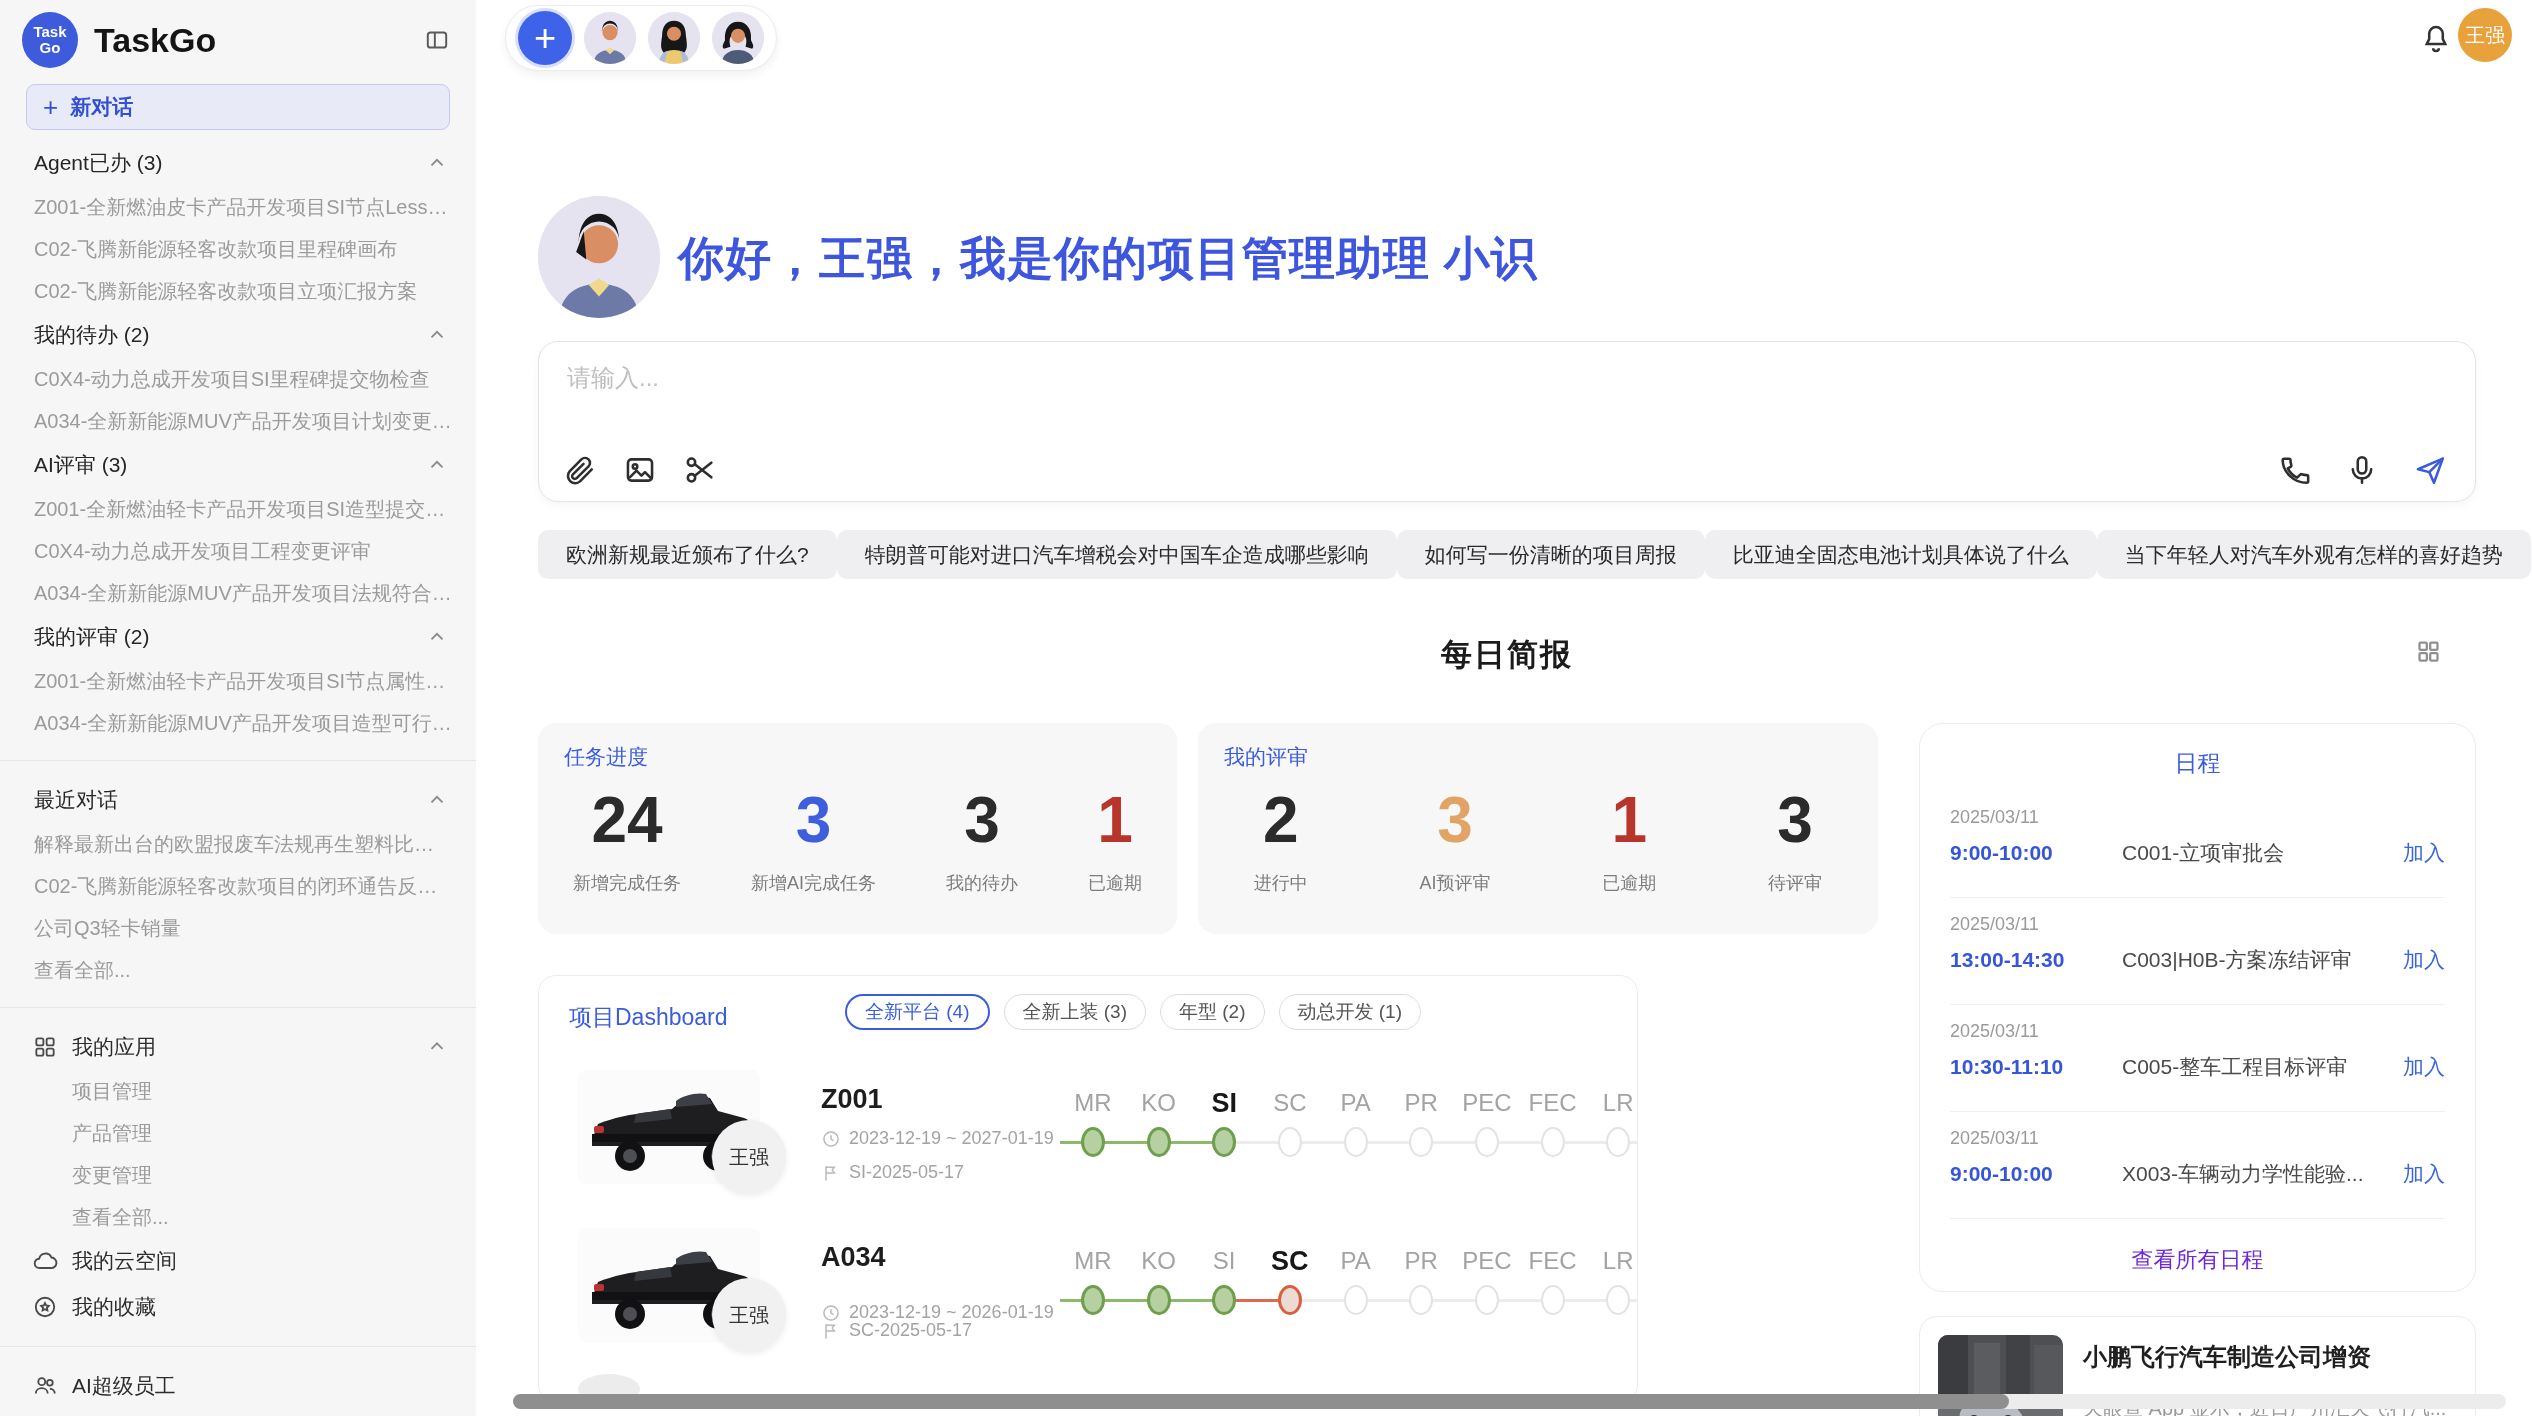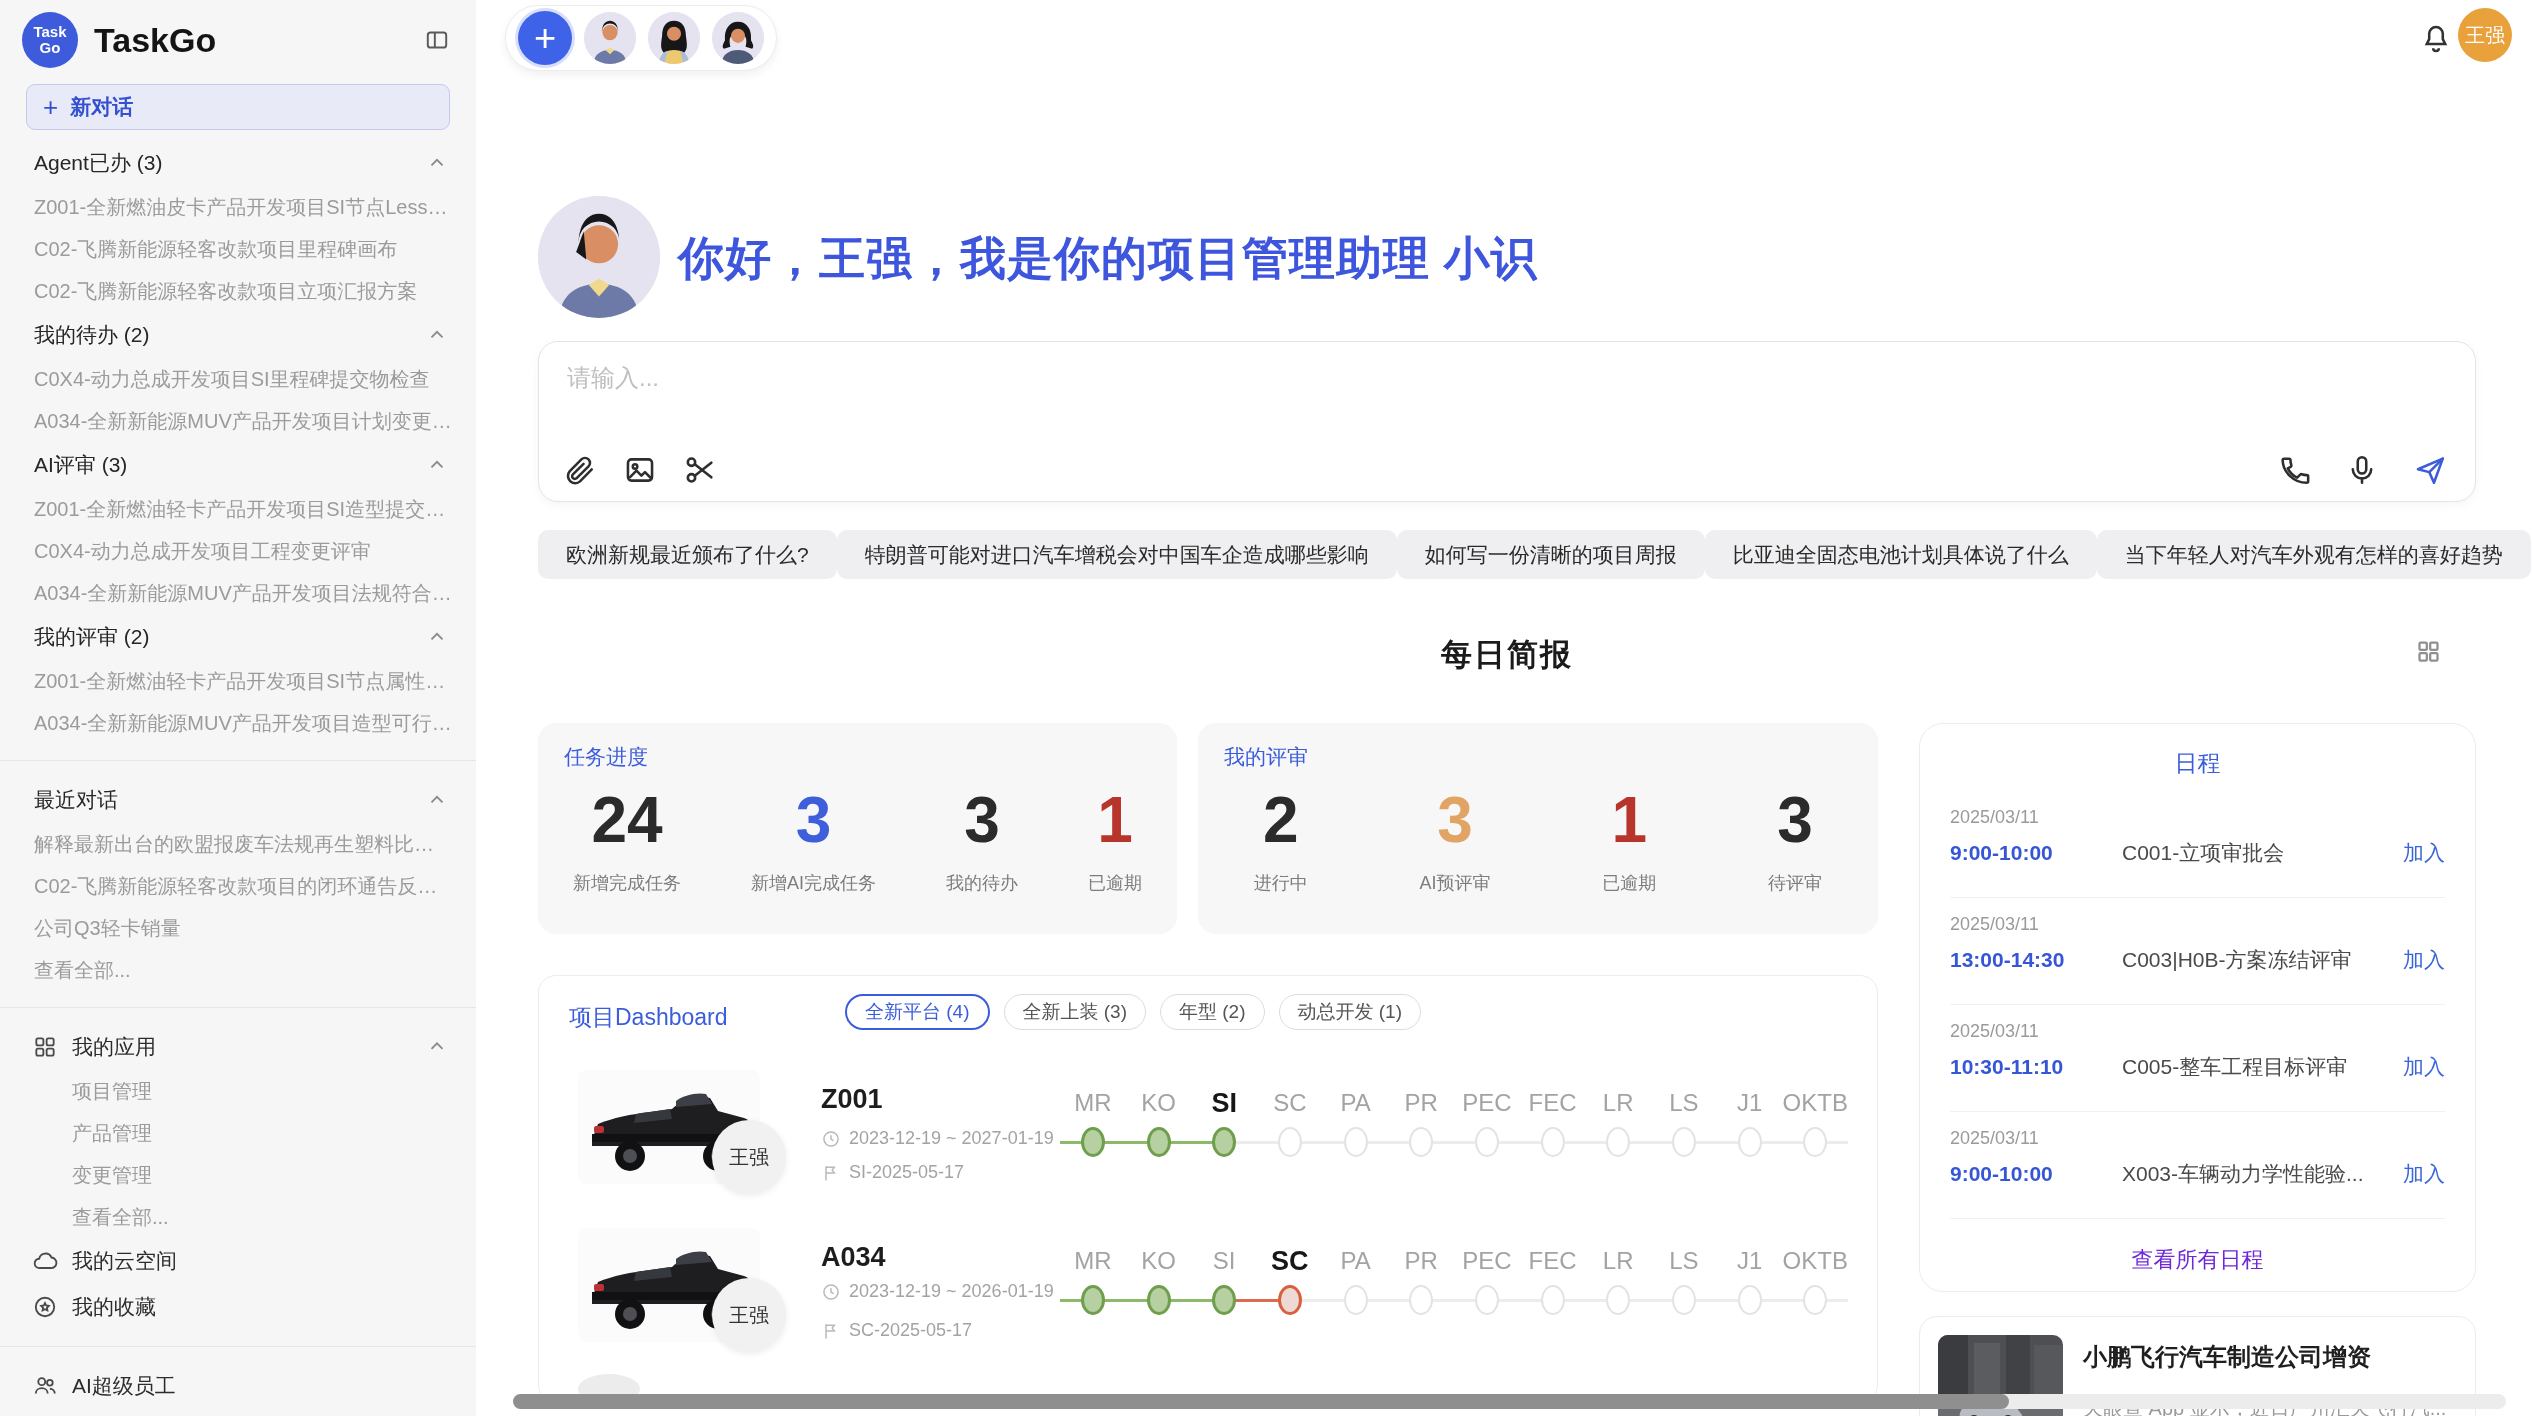--- a/index.html
+++ b/index.html
@@ -60,21 +60,21 @@
   .stat-card{position:absolute;top:723px;height:211px;background:#f7f7f8;border-radius:18px;}
   #stat-card-0{left:538px;width:639px;}
   #stat-card-1{left:1198px;width:680px;}
   .stat-card .sc-title{position:absolute;left:26px;top:20px;font-size:21px;color:#3c5ddb;}
   .stats{position:absolute;left:0;right:0;top:62px;display:flex;justify-content:space-around;}
   .stat{text-align:center;}
   .stat-num{font-size:64px;font-weight:600;line-height:70px;}
   .stat-label{font-size:18px;color:#7d7d7d;margin-top:16px;}
 
   
-  .dash-card{position:absolute;left:538px;top:975px;width:1340px;height:428px;background:#fff;border:1px solid #ececec;border-radius:18px;overflow:hidden;}
+  .dash-card{position:absolute;left:538px;top:975px;width:1100px;height:428px;background:#fff;border:1px solid #ececec;border-radius:18px;overflow:hidden;}
   .dash-title{position:absolute;left:30px;top:26px;font-size:23px;color:#3c5ddb;}
   .dash-tabs{position:absolute;left:306px;top:18px;display:flex;gap:14px;}
   .tab{height:36px;line-height:34px;padding:0 18px;border-radius:18px;border:1px solid #dcdcdc;background:#fff;color:#555;font-size:19px;cursor:pointer;white-space:nowrap;}
   .tab.active{border:2px solid #3c5ddb;color:#3c5ddb;line-height:32px;}
   .proj-row{position:absolute;left:0;width:100%;height:158px;}
   .truck{position:absolute;left:39px;top:6px;width:182px;height:114px;border-radius:8px;overflow:hidden;}
   .owner{position:absolute;left:173px;top:56px;width:74px;height:74px;border-radius:50%;background:#f1f1f2;box-shadow:0 2px 6px rgba(0,0,0,.08);display:flex;align-items:center;justify-content:center;font-size:20px;color:#333;}
   .p-code{position:absolute;left:282px;top:20px;font-size:27px;font-weight:700;color:#1d1d1d;}
   .p-meta{position:absolute;left:282px;display:flex;align-items:center;gap:8px;font-size:18px;color:#a3a3a3;}
   .p-meta svg{width:20px;height:20px;stroke:#b9b9b9;fill:none;stroke-width:1.8;}
@@ -547,21 +547,21 @@
               <rect x="14" y="64" width="160" height="8" fill="#111113"></rect>
               <circle cx="52" cy="86" r="15" fill="#111113"></circle>
               <circle cx="52" cy="86" r="7" fill="#4d4f54"></circle>
               <circle cx="140" cy="86" r="15" fill="#111113"></circle>
               <circle cx="140" cy="86" r="7" fill="#4d4f54"></circle>
               <rect x="16" y="56" width="10" height="7" rx="2" fill="#b33"></rect>
             </svg>
     </div>
     <div class="owner">王强</div>
     <div class="p-code">A034</div>
-    <div class="p-meta p-dates" style="top:59px">
+    <div class="p-meta p-dates" style="top:80px">
       <svg viewBox="0 0 24 24">
               <circle cx="12" cy="12" r="8.5"></circle>
               <path d="M12 7.5V12l3 2"></path>
             </svg>
       <span class="p-dates-text">2023-12-19 ~ 2026-01-19</span>
     </div>
     <div class="p-meta p-flag" style="top:98px">
       <svg viewBox="0 0 24 24">
               <path d="M6 21V4"></path>
               <path d="M6 5h10l-2.5 3.5L16 12H6"></path>

